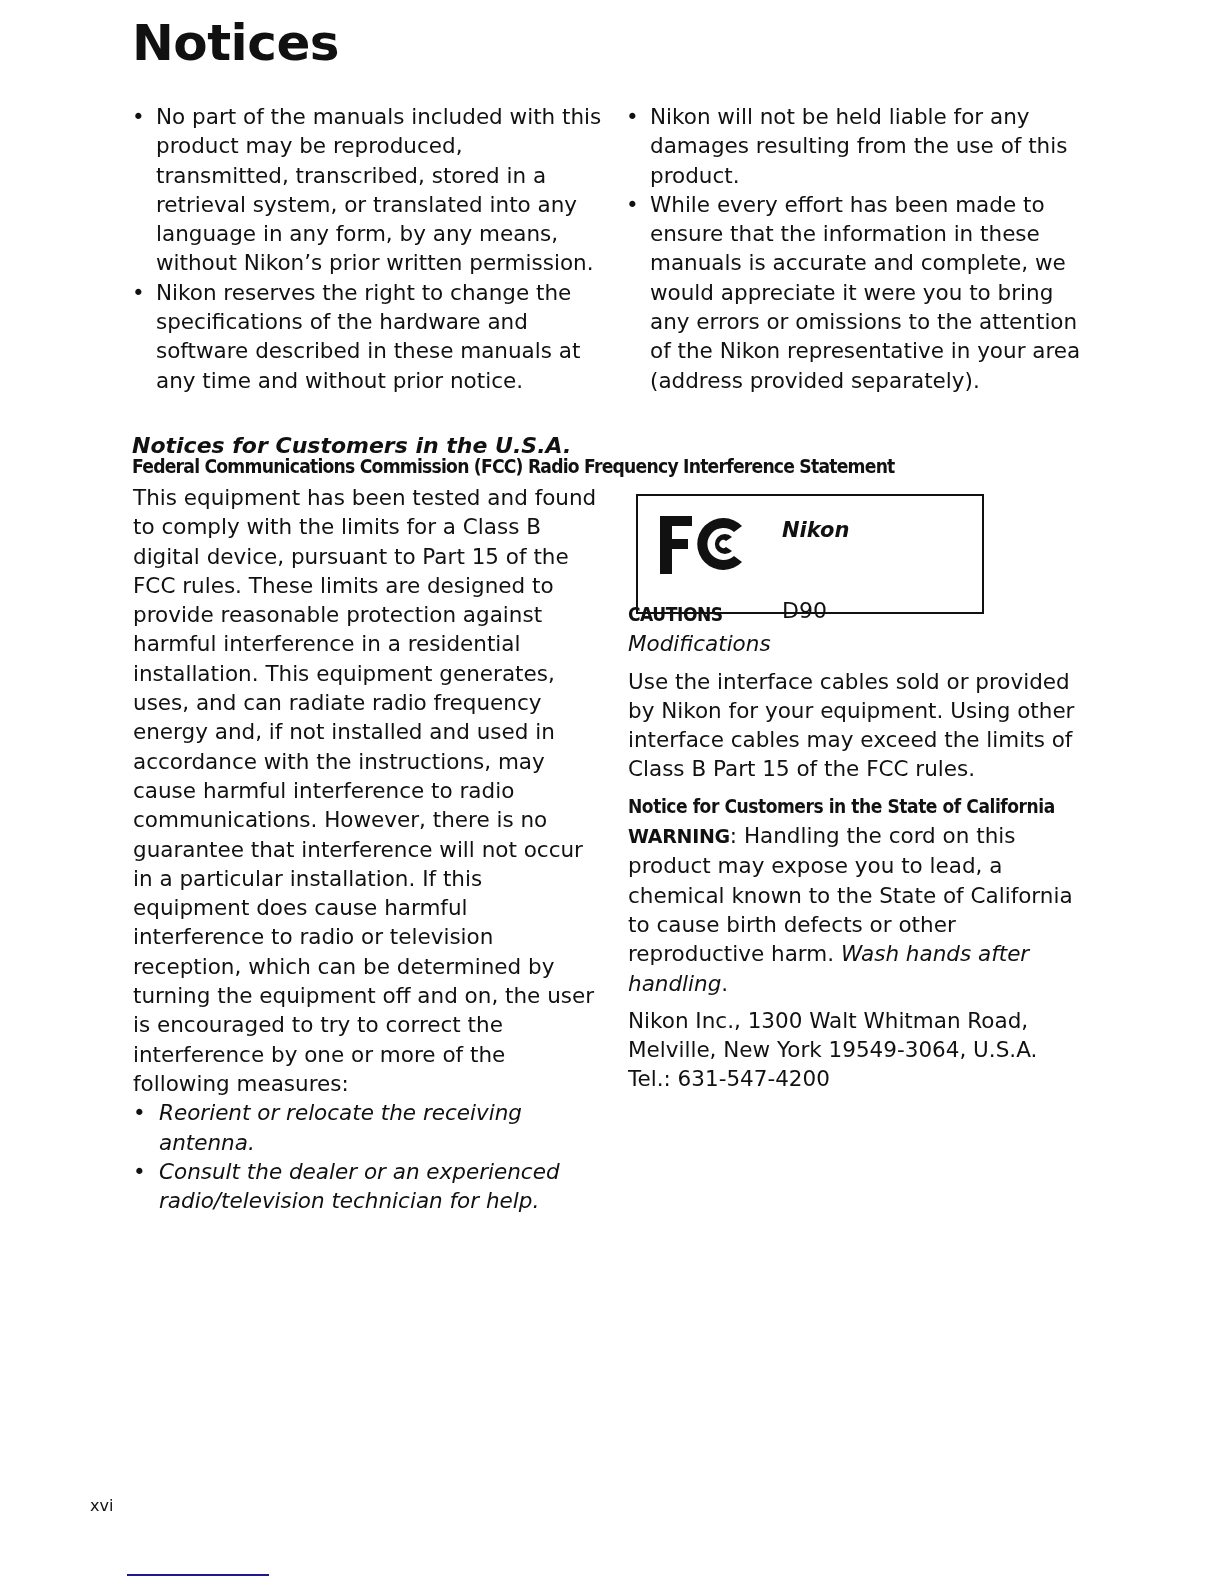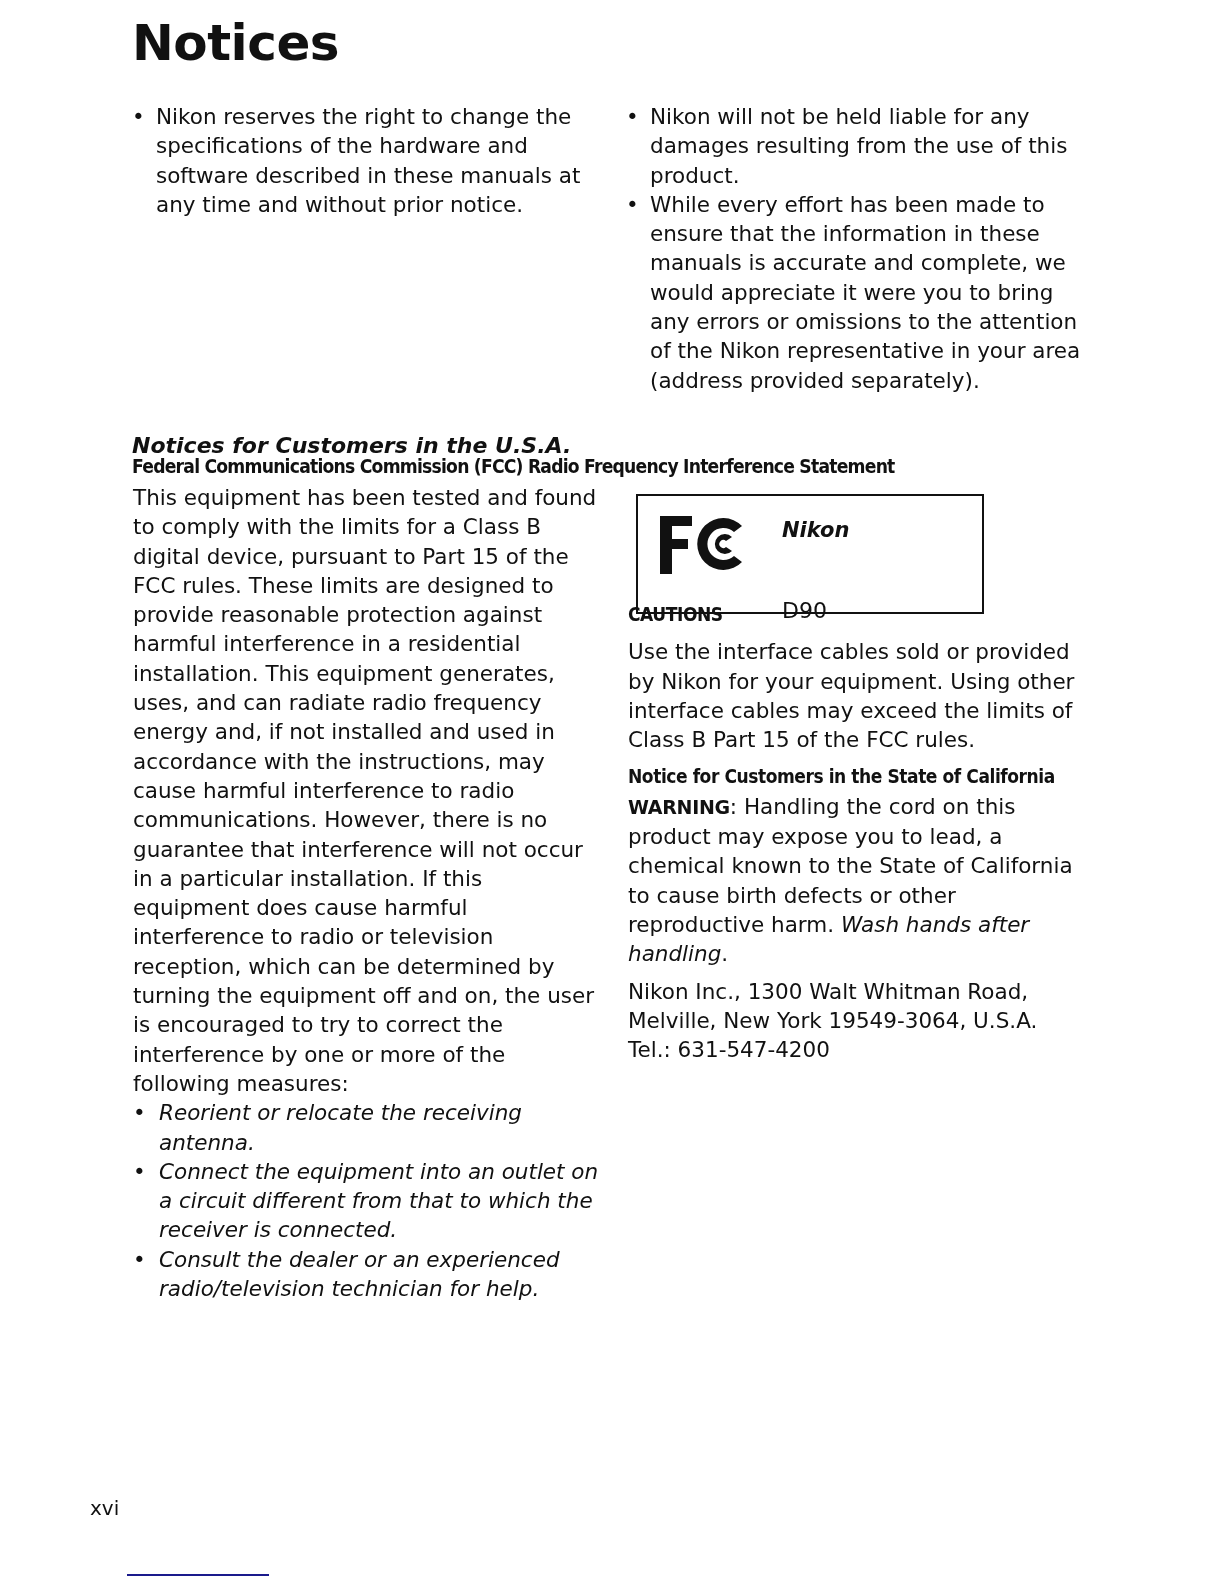--- a/index.html
+++ b/index.html
@@ -18,65 +18,66 @@
   .fcc-body .bullets li { padding-left: 26px; font-style: italic; }
   .fcc-box { position: absolute; left: 636px; top: 494px; width: 348px; height: 120px; border: 2px solid #111; box-sizing: border-box; }
   .fc-logo { position: absolute; left: 20px; top: 16px; width: 90px; height: 64px; }
   .box-brand { position: absolute; left: 144px; top: 22px; font-size: 21px; font-weight: bold; font-style: italic; }
   .box-model { position: absolute; left: 144px; top: 54px; font-size: 22px; margin-top: 48px; }
   .col-bottom-right { position: absolute; left: 628px; top: 600px; width: 470px; }
   .sub-bold { font-size: 19px; font-weight: bold; letter-spacing: -0.5px; transform: scaleX(0.9); transform-origin: left; white-space: nowrap; display: block; }
   .italic { font-style: italic; }
   .gap { height: 8px; }
   .warn-label { font-weight: bold; font-size: 19px; letter-spacing: -0.3px; }
-  .page-num { position: absolute; left: 90px; top: 1496px; font-size: 20px; }
+  .page-num { position: absolute; left: 90px; top: 1496px; font-size: 16px; }
   .footer-line { position: absolute; left: 127px; top: 1574px; width: 142px; height: 2px; background: #1a1a8c; }
 </style>
 </head>
 <body>
 
 <h1 class="title">Notices</h1>
 
 <div class="col-top-left body-text">
   <ul class="bullets">
+    <li>No part of the manuals included with this product may be reproduced, transmitted, transcribed, stored in a retrieval system, or translated into any language in any form, by any means, without Nikon’s prior written permission.</li>
     <li>Nikon reserves the right to change the specifications of the hardware and software described in these manuals at any time and without prior notice.</li>
   </ul>
 </div>
 
 <div class="col-top-right body-text">
   <ul class="bullets">
     <li>Nikon will not be held liable for any damages resulting from the use of this product.</li>
     <li>While every effort has been made to ensure that the information in these manuals is accurate and complete, we would appreciate it were you to bring any errors or omissions to the attention of the Nikon representative in your area (address provided separately).</li>
   </ul>
 </div>
 
 <div class="usa-heading">Notices for Customers in the U.S.A.</div>
 <div class="fcc-heading">Federal Communications Commission (FCC) Radio Frequency Interference Statement</div>
 
 <div class="fcc-body body-text">
   <div>This equipment has been tested and found to comply with the limits for a Class B digital device, pursuant to Part 15 of the FCC rules. These limits are designed to provide reasonable protection against harmful interference in a residential installation. This equipment generates, uses, and can radiate radio frequency energy and, if not installed and used in accordance with the instructions, may cause harmful interference to radio communications. However, there is no guarantee that interference will not occur in a particular installation. If this equipment does cause harmful interference to radio or television reception, which can be determined by turning the equipment off and on, the user is encouraged to try to correct the interference by one or more of the following measures:</div>
   <ul class="bullets">
     <li>Reorient or relocate the receiving antenna.</li>
-    <li>Connect the equipment into an outlet on a circuit different from that to which the receiver is connected.</li>
     <li>Consult the dealer or an experienced radio/television technician for help.</li>
   </ul>
 </div>
 
 <div class="fcc-box">
   <svg class="fc-logo" viewBox="0 0 90 64">
     <path d="M2 4 H34 V14 H14 V27 H30 V37 H14 V62 H2 Z" fill="#111"></path>
     <path d="M84 14 A26 26 0 1 0 84 50 L76 44 A16 16 0 1 1 76 20 Z" fill="#111"></path>
     <path d="M74 25 A10 10 0 1 0 74 39 L68 35 A4 4 0 1 1 68 29 Z" fill="#111"></path>
   </svg>
   <div class="box-brand">Nikon</div>
   <div class="box-model">D90</div>
 </div>
 
 <div class="col-bottom-right body-text">
   <span class="sub-bold">CAUTIONS</span>
+  <div class="italic">Modifications</div>
   <div class="gap"></div>
   <div>Use the interface cables sold or provided by Nikon for your equipment. Using other interface cables may exceed the limits of Class B Part 15 of the FCC rules.</div>
   <div class="gap"></div>
   <span class="sub-bold">Notice for Customers in the State of California</span>
   <div>
     <span class="warn-label">WARNING</span><span>: Handling the cord on this product may expose you to lead, a chemical known to the State of California to cause birth defects or other reproductive harm. </span><span class="italic">Wash hands after handling</span><span>.</span>
   </div>
   <div class="gap"></div>
   <div>Nikon Inc., 1300 Walt Whitman Road,</div>
   <div>Melville, New York 19549-3064, U.S.A.</div>

